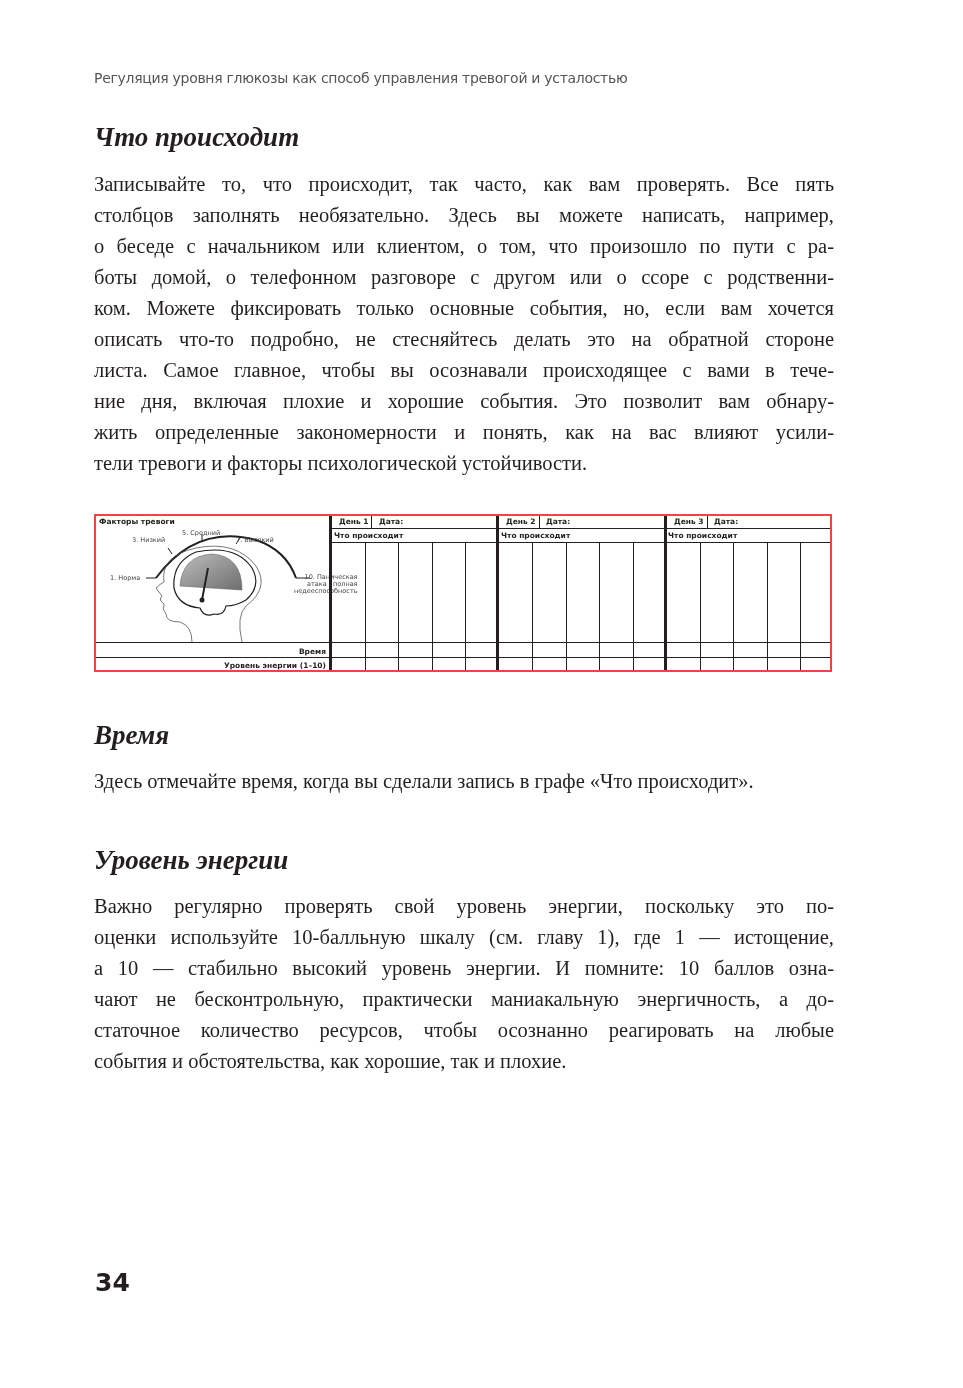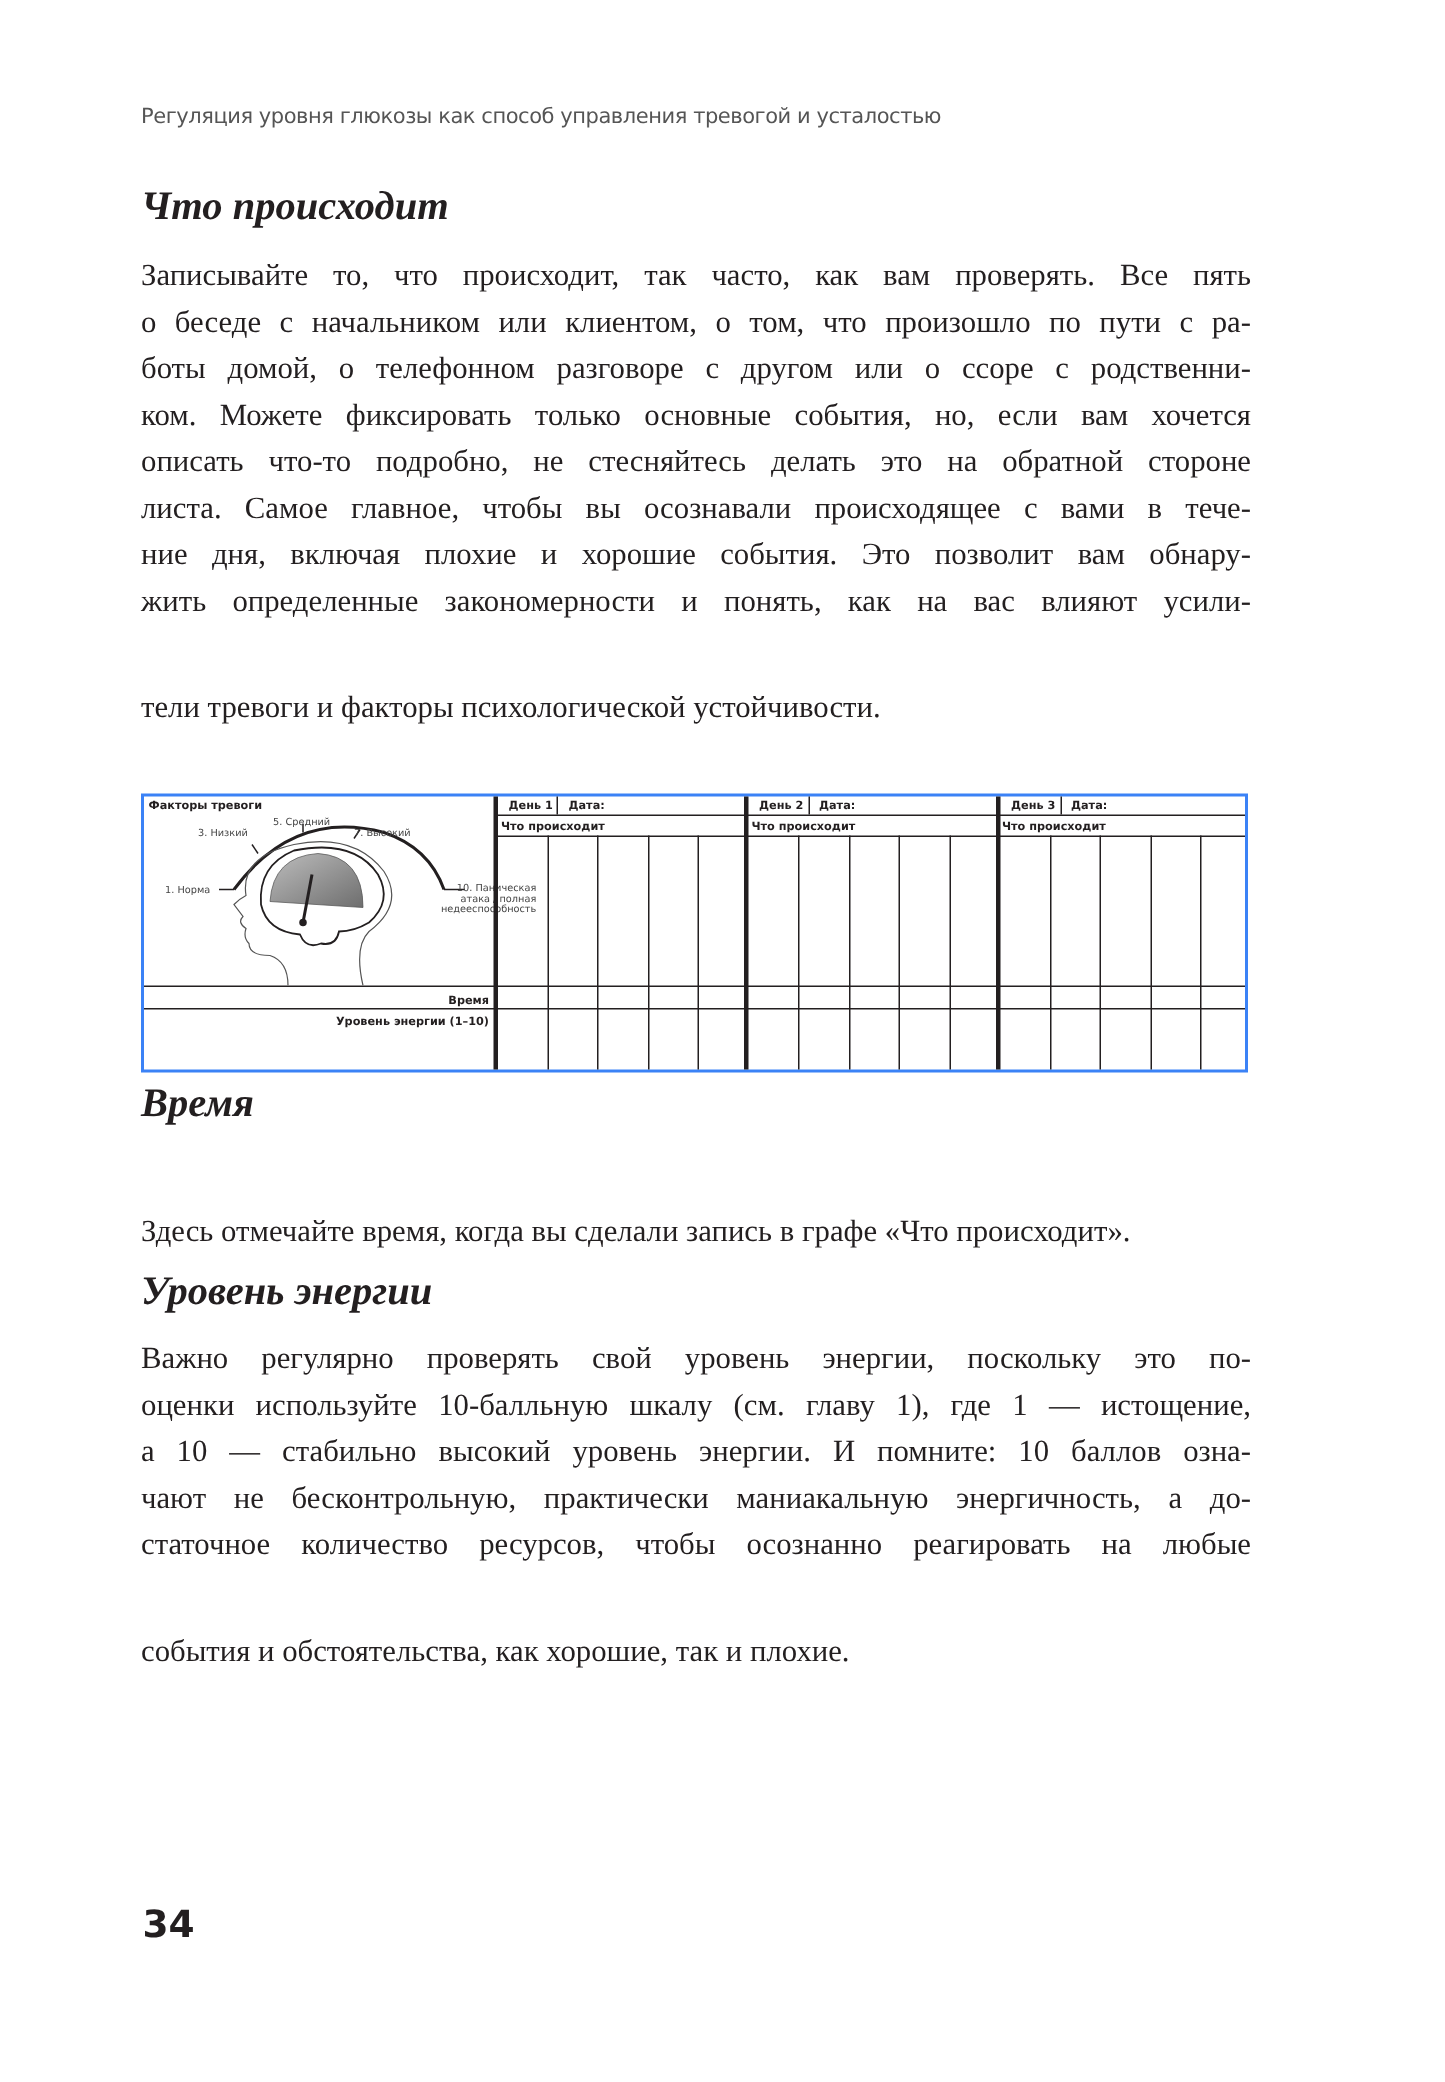--- a/index.html
+++ b/index.html
@@ -1,39 +1,40 @@
 <!DOCTYPE html>
 <html><head>
 <meta charset="utf-8">
 <style>
   html, body { margin:0; padding:0; background:#ffffff; }
   body { width:963px; height:1388px; position:relative; overflow:hidden; color:#231f20; }
   .running-head { position:absolute; left:94px; top:70px; font-family:"DejaVu Sans", sans-serif; font-size:14px; color:#555; letter-spacing:-0.3px; }
   .h2 { position:absolute; left:94px; font-family:"Liberation Serif", serif; font-style:italic; font-weight:bold; font-size:27px; color:#231f20; }
   .para { position:absolute; left:94px; width:740px; font-family:"Liberation Serif", serif; font-size:20.5px; line-height:31px; color:#231f20; }
   .para .ln { display:block; white-space:nowrap; text-align:justify; text-align-last:justify; }
-  .para .ln.last { text-align-last:left;margin-top:40px; }
+  .para .ln.last { text-align-last:left; }
   .page-number { position:absolute; left:95px; top:1268px; font-family:"DejaVu Sans", sans-serif; font-weight:bold; font-size:25px; color:#231f20; }
 
   
-  .ws { position:absolute; left:94px; top:529px; width:738px; height:186px; border:2px solid #3b82f6; box-sizing:border-box; font-family:"DejaVu Sans", sans-serif; }
+  .ws { position:absolute; left:94px; top:514px; width:738px; height:158px; border:2px solid #ef4444; box-sizing:border-box; font-family:"DejaVu Sans", sans-serif; }
   .ws .cell { position:absolute; box-sizing:border-box; }
   .ws .lbl { font-size:7.5px; font-weight:bold; color:#231f20; white-space:nowrap; }
   .vline { position:absolute; background:#231f20; width:1px; }
   .vline.thick { width:3px; }
   .hline { position:absolute; background:#231f20; height:1px; }
 </style>
 </head>
 <body>
 
 <div class="running-head">Регуляция уровня глюкозы как способ управления тревогой и усталостью</div>
 
 <div class="h2" style="top:122px;">Что происходит</div>
 <div class="para" style="top:169px;">
   <span class="ln">Записывайте то, что происходит, так часто, как вам проверять. Все пять</span>
+  <span class="ln">столбцов заполнять необязательно. Здесь вы можете написать, например,</span>
   <span class="ln">о беседе с начальником или клиентом, о том, что произошло по пути с ра-</span>
   <span class="ln">боты домой, о телефонном разговоре с другом или о ссоре с родственни-</span>
   <span class="ln">ком. Можете фиксировать только основные события, но, если вам хочется</span>
   <span class="ln">описать что-то подробно, не стесняйтесь делать это на обратной стороне</span>
   <span class="ln">листа. Самое главное, чтобы вы осознавали происходящее с вами в тече-</span>
   <span class="ln">ние дня, включая плохие и хорошие события. Это позволит вам обнару-</span>
   <span class="ln">жить определенные закономерности и понять, как на вас влияют усили-</span>
   <span class="ln last">тели тревоги и факторы психологической устойчивости.</span>
 </div>
 

